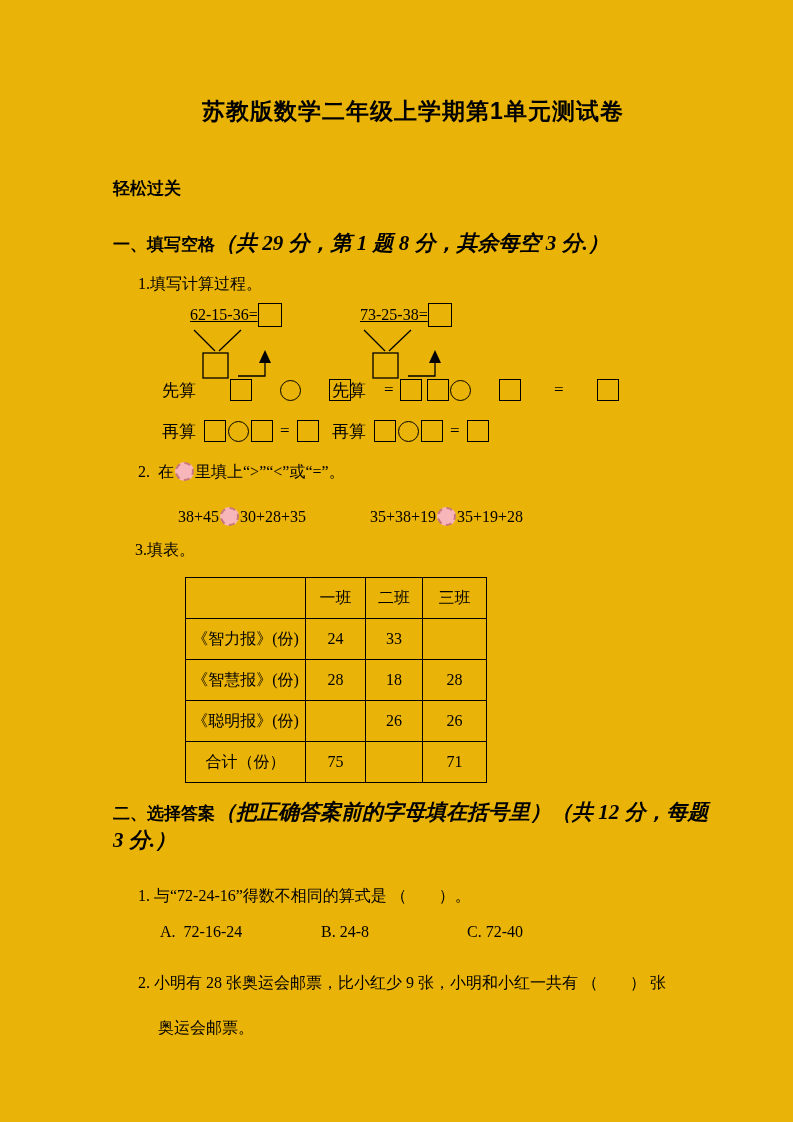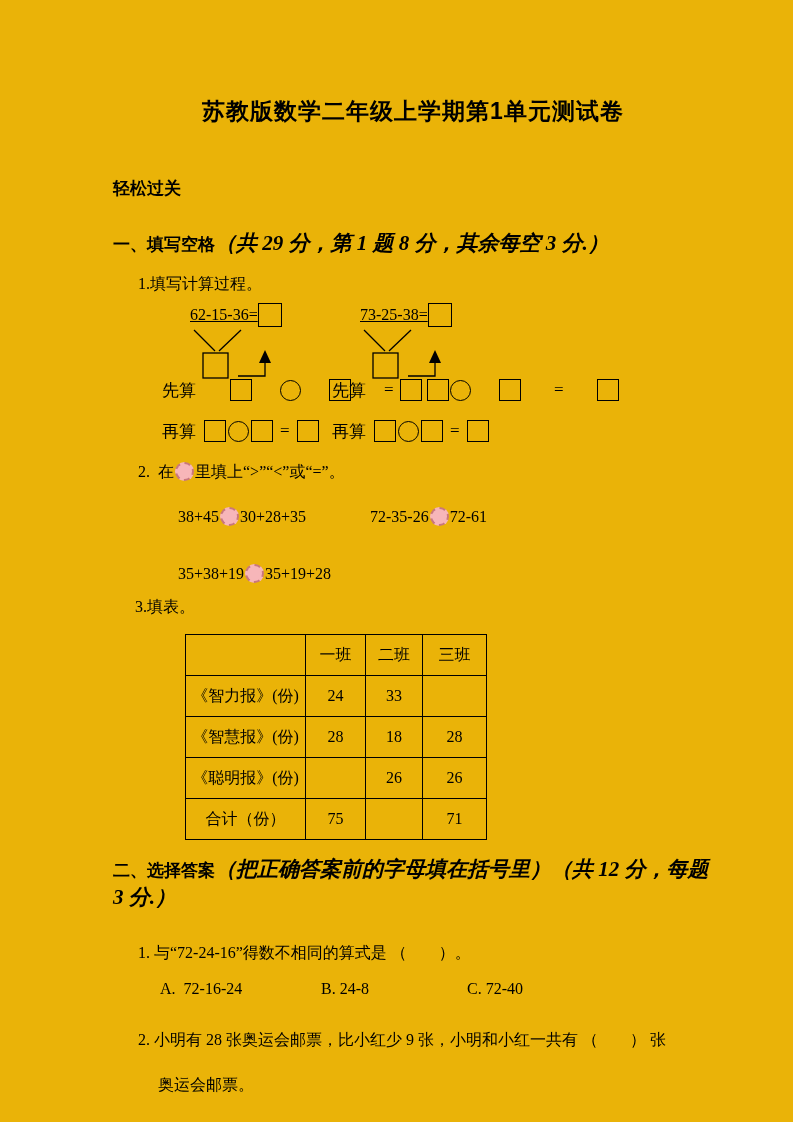--- a/index.html
+++ b/index.html
@@ -44,21 +44,21 @@
   .op-circle{width:19px;height:19px;border:1px solid #000;border-radius:50%;margin:0 2px;flex:none;}
   .eq{margin:0 7px;}
   
   .q2-row{display:flex;align-items:center;white-space:pre;}
   .pink-circle{
     width:15px;height:15px;border-radius:50%;flex:none;
     border:2px dashed #c9777d;background:#f7b6b9;margin:0 1px;
   }
   .comp-grid{
     display:grid;grid-template-columns:192px auto;
-    margin:24px 0 0 65px;row-gap:38px;font-size:16px;
+    margin:24px 0 0 65px;row-gap:22px;font-size:16px;
   }
   .comp-item{display:flex;align-items:center;white-space:pre;}
   
   .fill-table{border-collapse:collapse;margin:16px 0 0 72px;font-size:16px;}
   .fill-table td{
     border:1.5px solid #000;height:41px;text-align:center;
     padding:0 4px;box-sizing:border-box;
   }
   .fill-table td.lbl{width:120px;}
   .fill-table td.c1{width:60px;}
@@ -156,25 +156,20 @@
     <span>里填上“&gt;”“&lt;”或“=”。</span>
   </div>
 
   <div class="comp-grid">
     <div class="comp-item">
       <span>38+45</span>
       <span class="pink-circle" style="background: rgb(247, 182, 185); border-color: rgb(201, 119, 125);"></span>
       <span>30+28+35</span>
     </div>
     <div class="comp-item">
-      <span>72-35-26</span>
-      <span class="pink-circle" style="background: rgb(247, 182, 185); border-color: rgb(201, 119, 125);"></span>
-      <span>72-61</span>
-    </div>
-    <div class="comp-item">
       <span>35+38+19</span>
       <span class="pink-circle" style="background: rgb(247, 182, 185); border-color: rgb(201, 119, 125);"></span>
       <span>35+19+28</span>
     </div>
   </div>
 
   <div class="q-label" style="margin-top:14px;margin-left:22px;">3.填表。</div>
 
   <table class="fill-table">
     <tbody>

